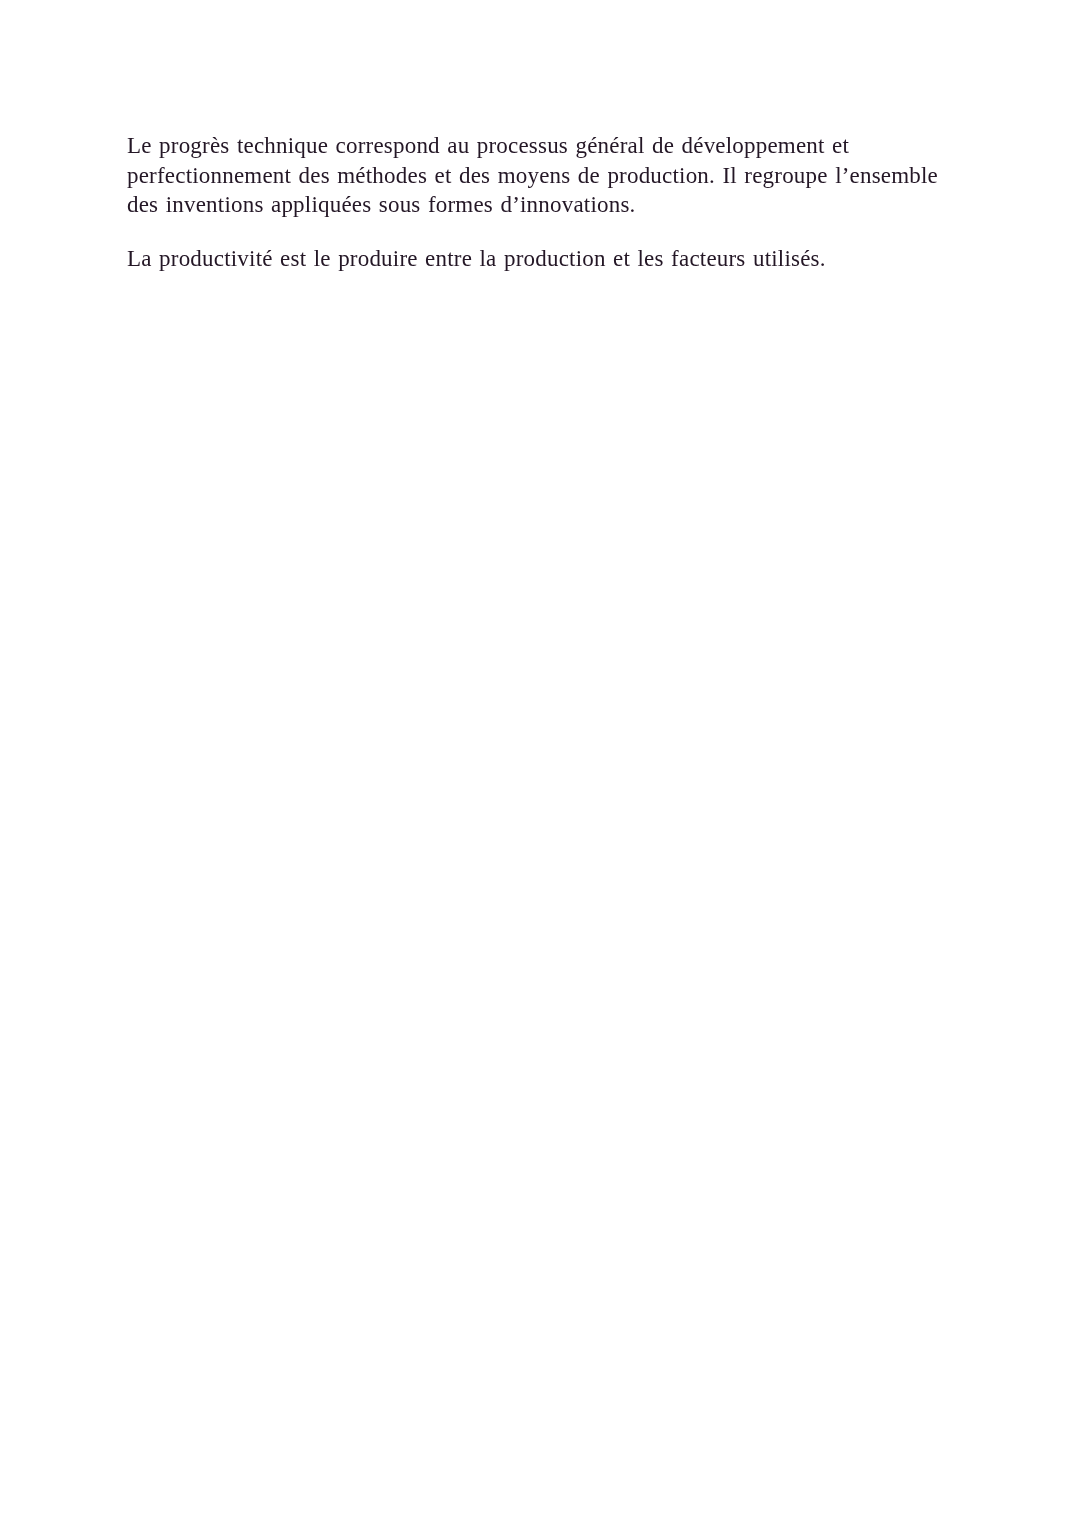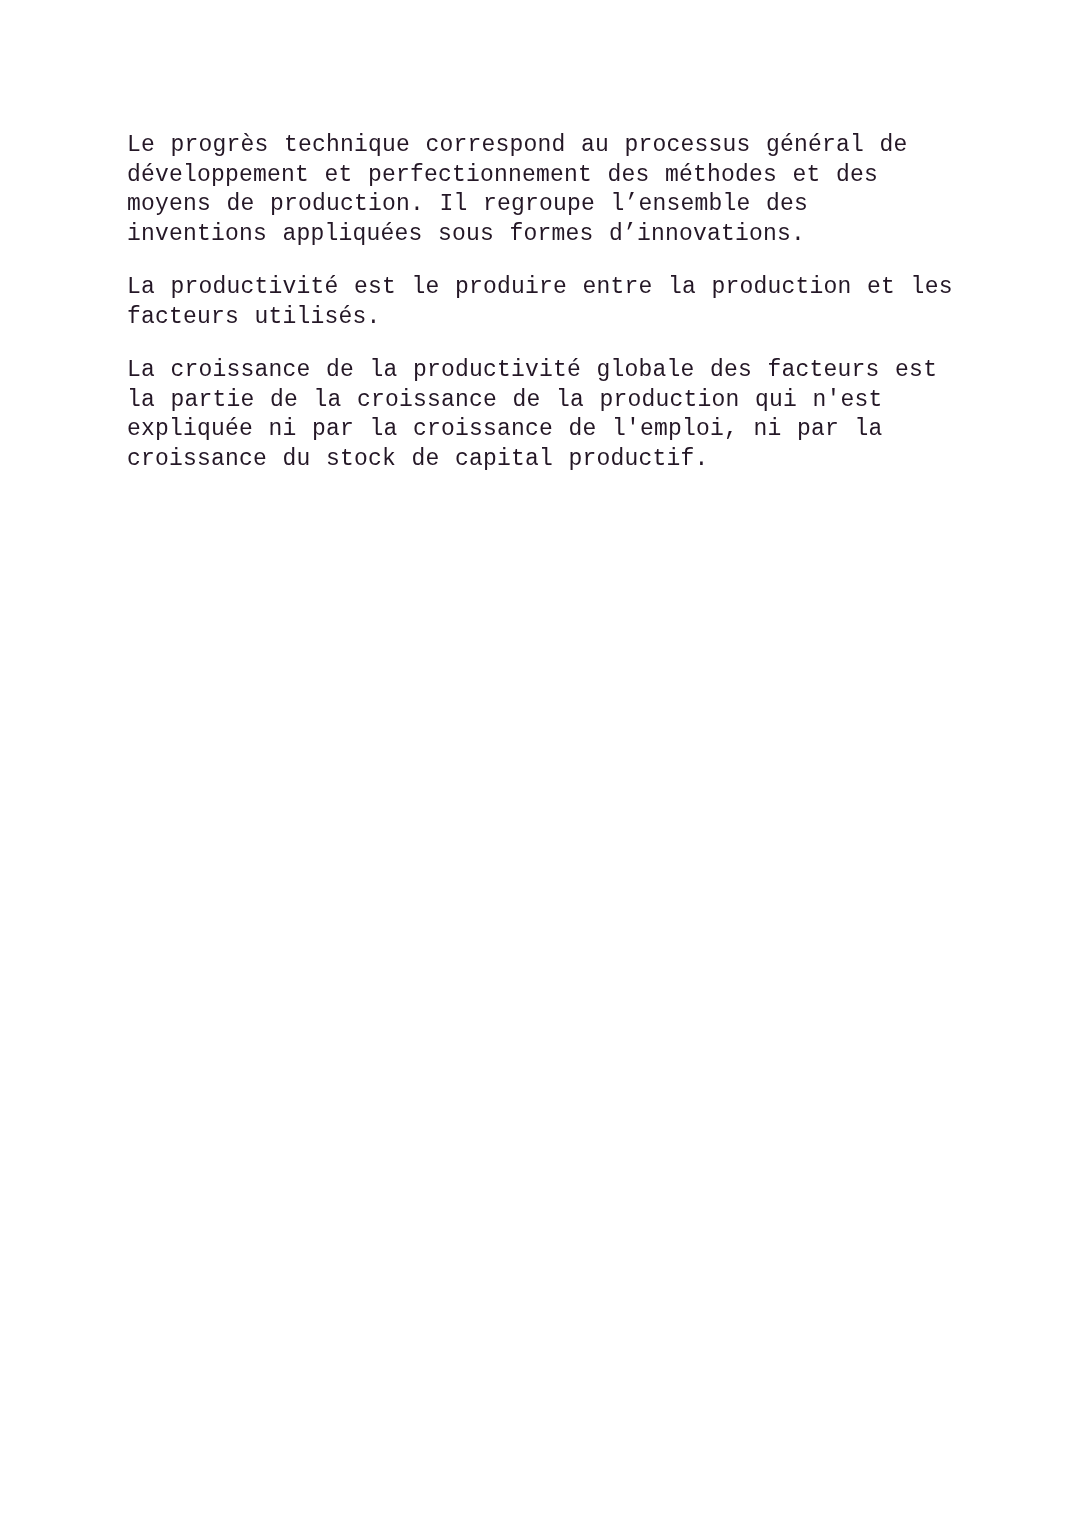--- a/index.html
+++ b/index.html
@@ -6,21 +6,21 @@
     margin: 0;
     padding: 0;
     background: #ffffff;
   }
   .page {
     position: relative;
     width: 1080px;
     height: 1527px;
     background: #ffffff;
     overflow: hidden;
-    font-family: Liberation Mono, monospace;
+    font-family: Liberation Serif, serif;
   }
   .text-block {
     position: absolute;
     top: 131px;
     left: 127px;
     width: 830px;
     color: #241726;
     font-size: 23px;
     line-height: 29.5px;
     text-align: left;
@@ -32,15 +32,14 @@
     padding: 0;
   }
 </style>
 </head>
 <body>
 
 <div class="page">
   <div class="text-block">
     <p>Le progrès technique correspond au processus général de développement et perfectionnement des méthodes et des moyens de production. Il regroupe l’ensemble des inventions appliquées sous formes d’innovations.</p>
     <p>La productivité est le produire entre la production et les facteurs utilisés.</p>
-    <p>La croissance de la productivité globale des facteurs est la partie de la croissance de la production qui n'est expliquée ni par la croissance de l'emploi, ni par la croissance du stock de capital productif.</p>
   </div>
 </div>
 
 </body></html>

